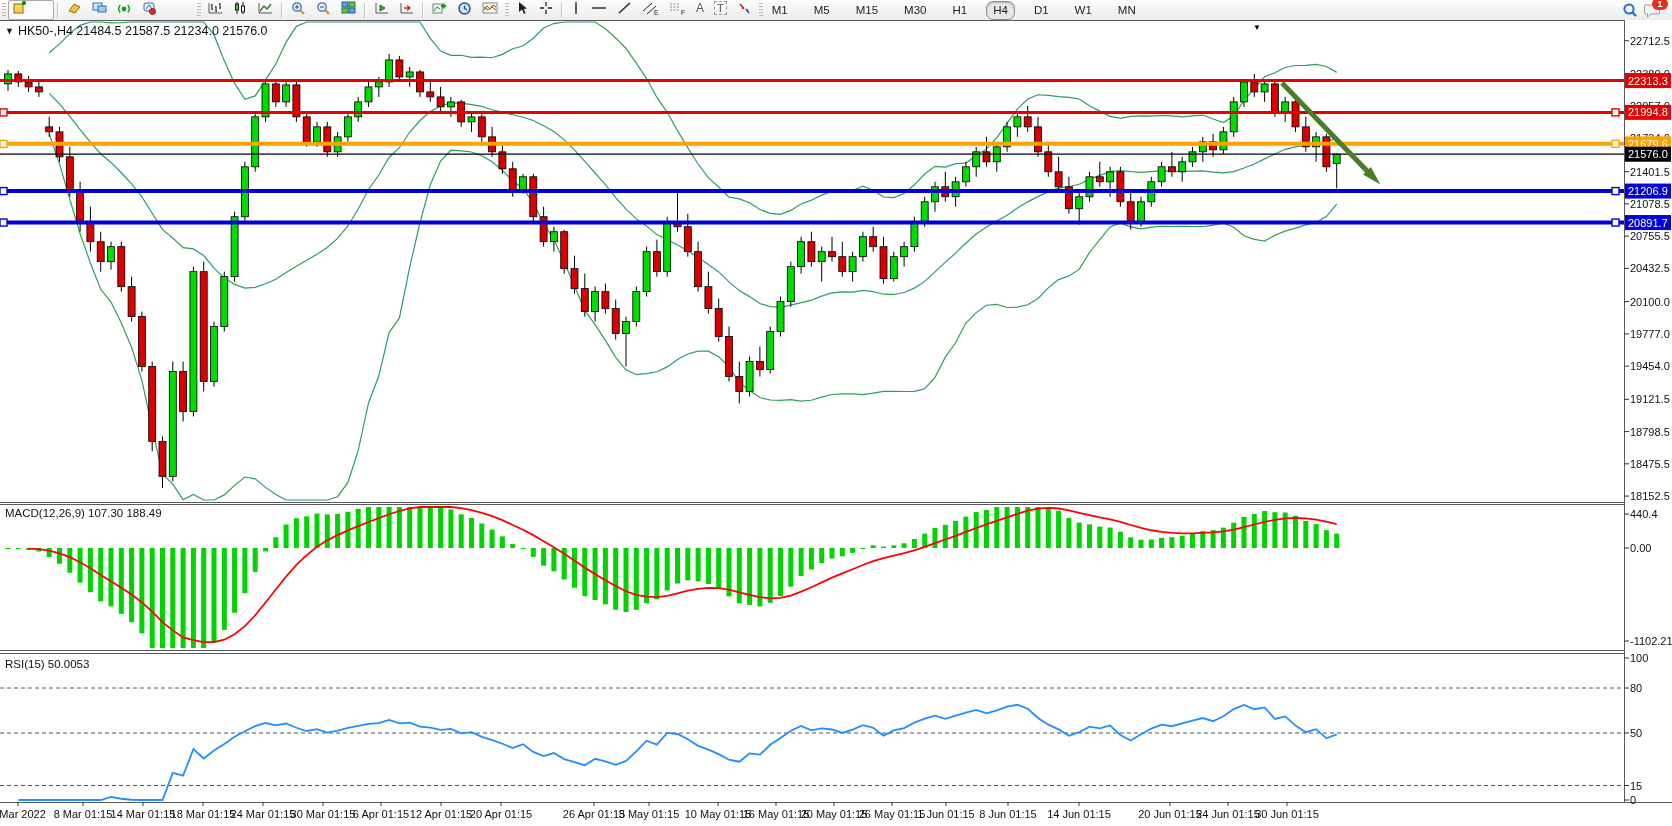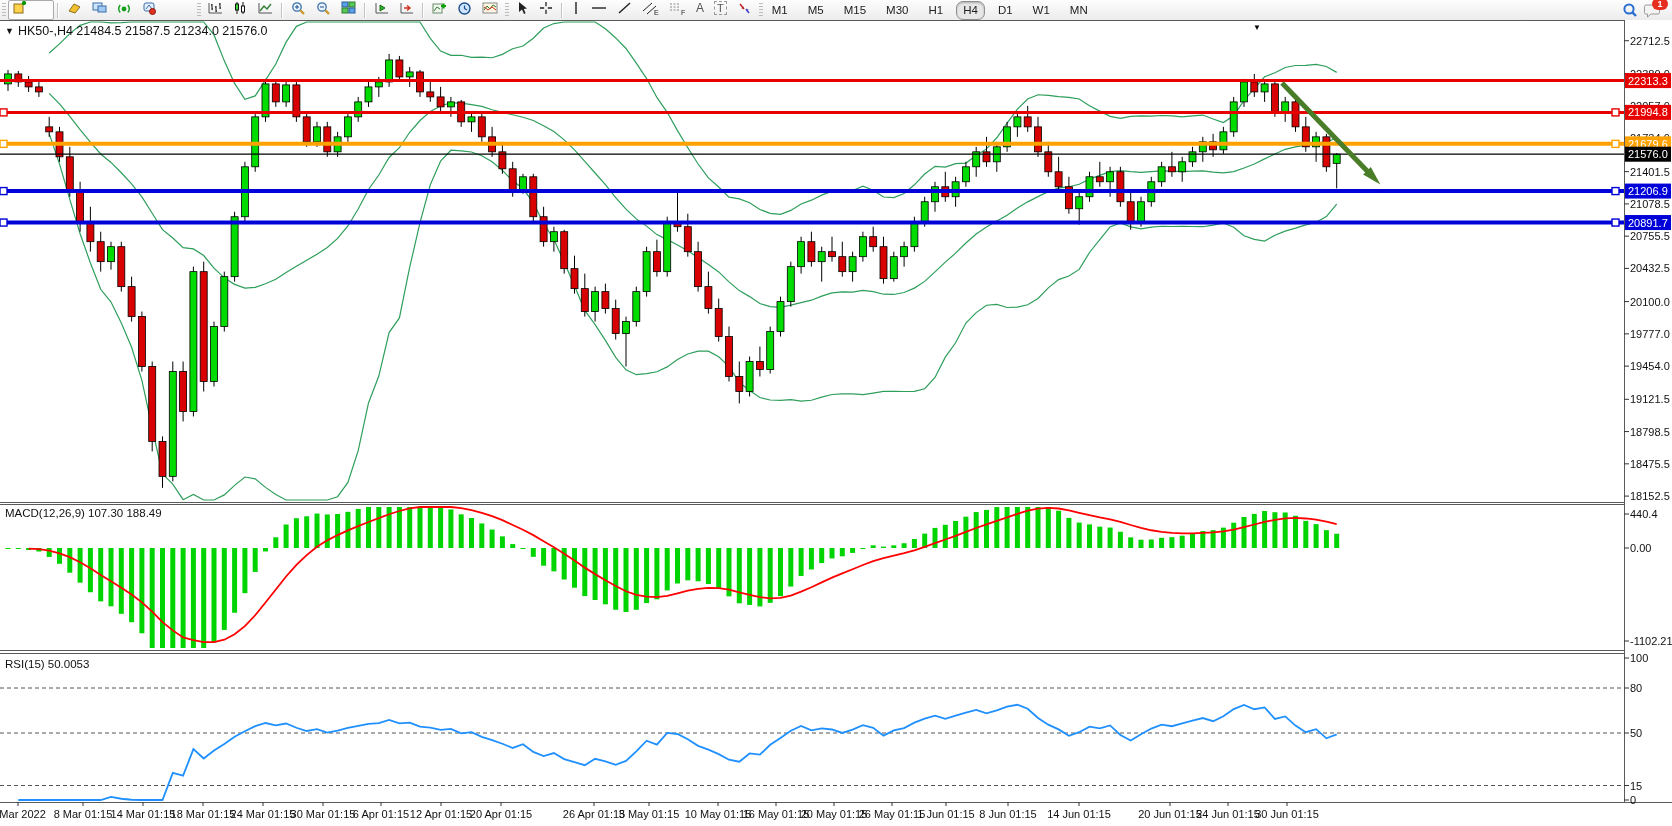--- a/index.html
+++ b/index.html
@@ -251,21 +251,21 @@
             <path d="M3 3 L7 8" stroke="#c02020" stroke-width="1.5"></path>
             <path d="M7 8 L4.6 7.4 L6.4 5.6 Z" fill="#c02020"></path>
             <path d="M12 12 L9 8" stroke="#4444cc" stroke-width="1.5"></path>
             <path d="M9 8 L11.6 8.4 L9.8 10.4 Z" fill="#4444cc"></path>
           </svg>
       </span>
       <span class="caret">▾</span>
     </div>
 
     <span class="grip"></span>
-    <div id="tf-group" style="display:flex;align-items:center;gap:6px;">
+    <div id="tf-group" style="display:flex;align-items:center;gap:12px;">
         <div class="tfbtn">M1</div>
         <div class="tfbtn">M5</div>
         <div class="tfbtn">M15</div>
         <div class="tfbtn">M30</div>
         <div class="tfbtn">H1</div>
         <div class="tfbtn active">H4</div>
         <div class="tfbtn">D1</div>
         <div class="tfbtn">W1</div>
         <div class="tfbtn">MN</div>
       </div>

